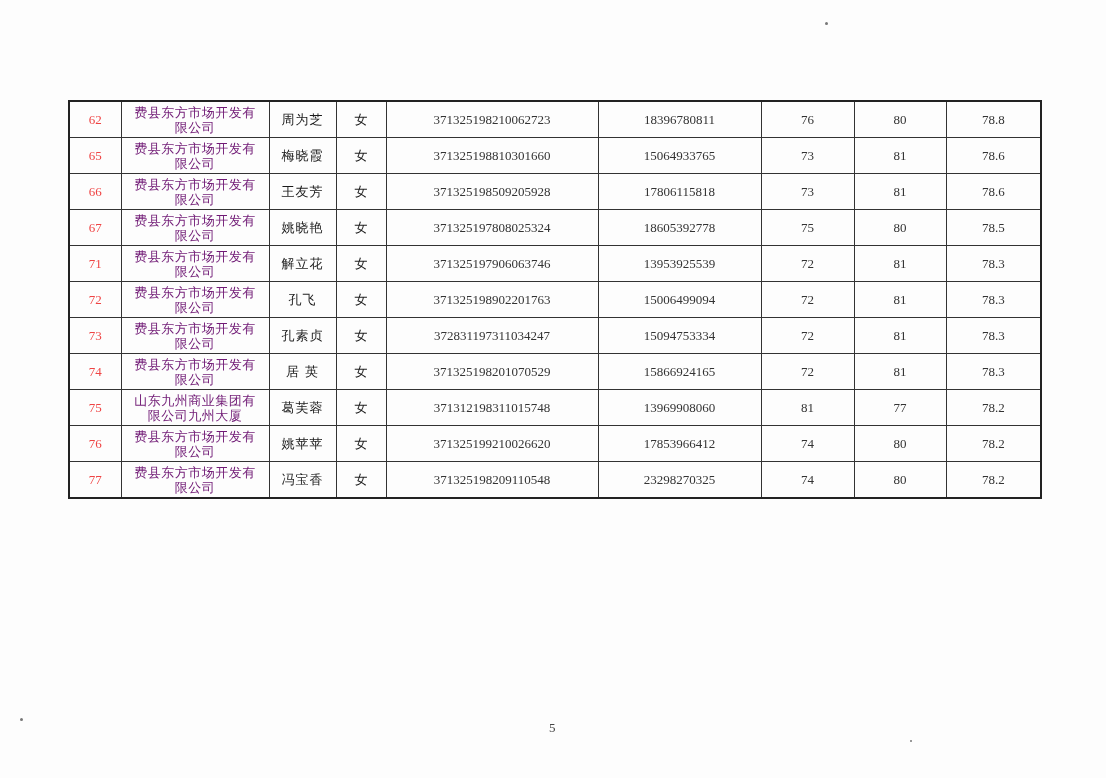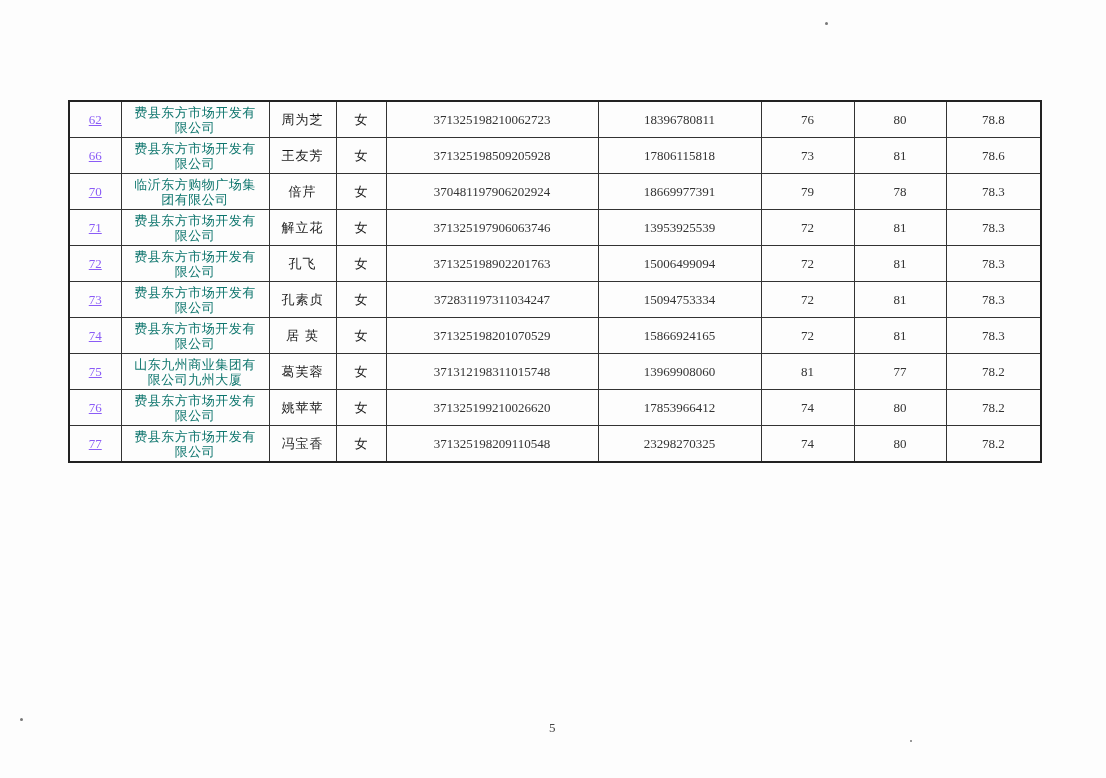--- a/index.html
+++ b/index.html
@@ -12,22 +12,22 @@
     position: absolute; left: 68px; top: 100px;
     border-collapse: collapse; table-layout: fixed;
     width: 972px;
     border: 2px solid #222;
   }
   table.roster td {
     border: 1px solid #333; height: 35px; padding: 0;
     text-align: center; vertical-align: middle;
     font-size: 13px; line-height: 15px;
   }
-  td.num { font-family: "Liberation Serif", "DejaVu Serif", serif; font-size: 14px; color: #8b5cf6; text-decoration: underline; }
-  td.company { font-size: 13px; line-height: 15px; letter-spacing: 0.5px; color: #0f766e; }
+  td.num { font-family: "Liberation Serif", "DejaVu Serif", serif; font-size: 14px; color: #ef4444; }
+  td.company { font-size: 13px; line-height: 15px; letter-spacing: 0.5px; color: #701a75; }
   td.company span { display: block; }
   td.name { font-size: 14px; letter-spacing: 1px; }
   td.gender { font-size: 14px; }
   td.idno, td.phone, td.score { font-family: "Liberation Serif", "DejaVu Serif", serif; font-size: 14px; color: #333; }
   .page-number {
     position: absolute; left: 549px; top: 720px; font-size: 13px; color: #444;
     font-family: "Liberation Serif", serif;
   }
   .speck { position: absolute; background: #777; border-radius: 50%; }
 </style>
@@ -56,46 +56,60 @@
           </td>
           <td class="name">周为芝</td>
           <td class="gender">女</td>
           <td class="idno">371325198210062723</td>
           <td class="phone">18396780811</td>
           <td class="score">76</td>
           <td class="score">80</td>
           <td class="score">78.8</td>
         </tr>
         <tr>
+          <td class="num">65</td>
+          <td class="company">
+            <span>费县东方市场开发有</span>
+            <span>限公司</span>
+          </td>
+          <td class="name">梅晓霞</td>
+          <td class="gender">女</td>
+          <td class="idno">371325198810301660</td>
+          <td class="phone">15064933765</td>
+          <td class="score">73</td>
+          <td class="score">81</td>
+          <td class="score">78.6</td>
+        </tr>
+        <tr>
           <td class="num">66</td>
           <td class="company">
             <span>费县东方市场开发有</span>
             <span>限公司</span>
           </td>
           <td class="name">王友芳</td>
           <td class="gender">女</td>
           <td class="idno">371325198509205928</td>
           <td class="phone">17806115818</td>
           <td class="score">73</td>
           <td class="score">81</td>
           <td class="score">78.6</td>
         </tr>
         <tr>
-          <td class="num">70</td>
-          <td class="company">
-            <span>临沂东方购物广场集</span>
-            <span>团有限公司</span>
-          </td>
-          <td class="name">倍芹</td>
-          <td class="gender">女</td>
-          <td class="idno">370481197906202924</td>
-          <td class="phone">18669977391</td>
-          <td class="score">79</td>
-          <td class="score">78</td>
-          <td class="score">78.3</td>
+          <td class="num">67</td>
+          <td class="company">
+            <span>费县东方市场开发有</span>
+            <span>限公司</span>
+          </td>
+          <td class="name">姚晓艳</td>
+          <td class="gender">女</td>
+          <td class="idno">371325197808025324</td>
+          <td class="phone">18605392778</td>
+          <td class="score">75</td>
+          <td class="score">80</td>
+          <td class="score">78.5</td>
         </tr>
         <tr>
           <td class="num">71</td>
           <td class="company">
             <span>费县东方市场开发有</span>
             <span>限公司</span>
           </td>
           <td class="name">解立花</td>
           <td class="gender">女</td>
           <td class="idno">371325197906063746</td>

